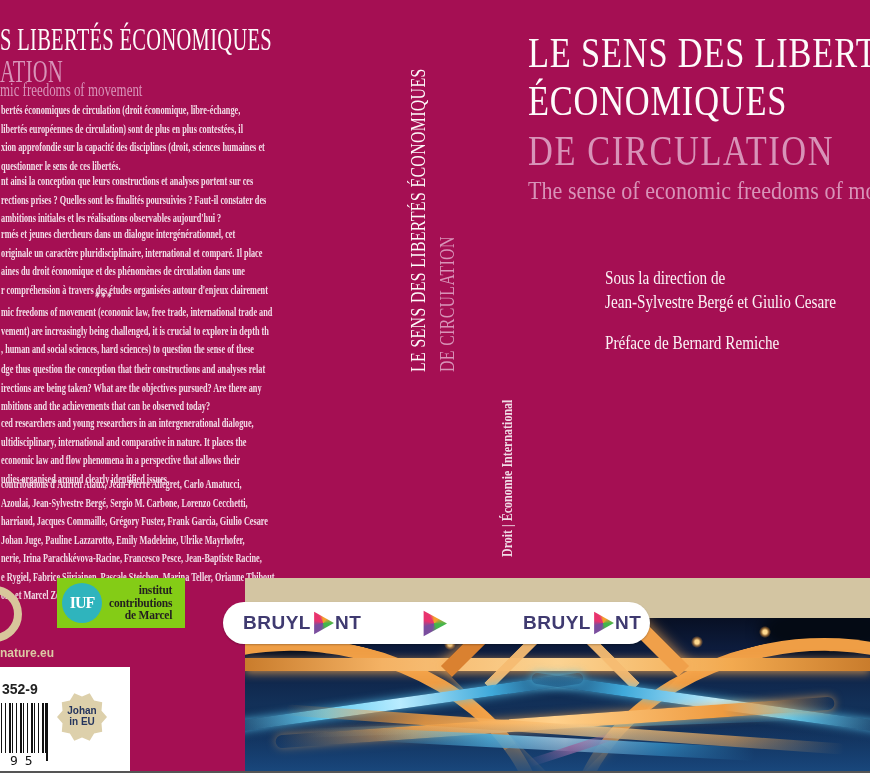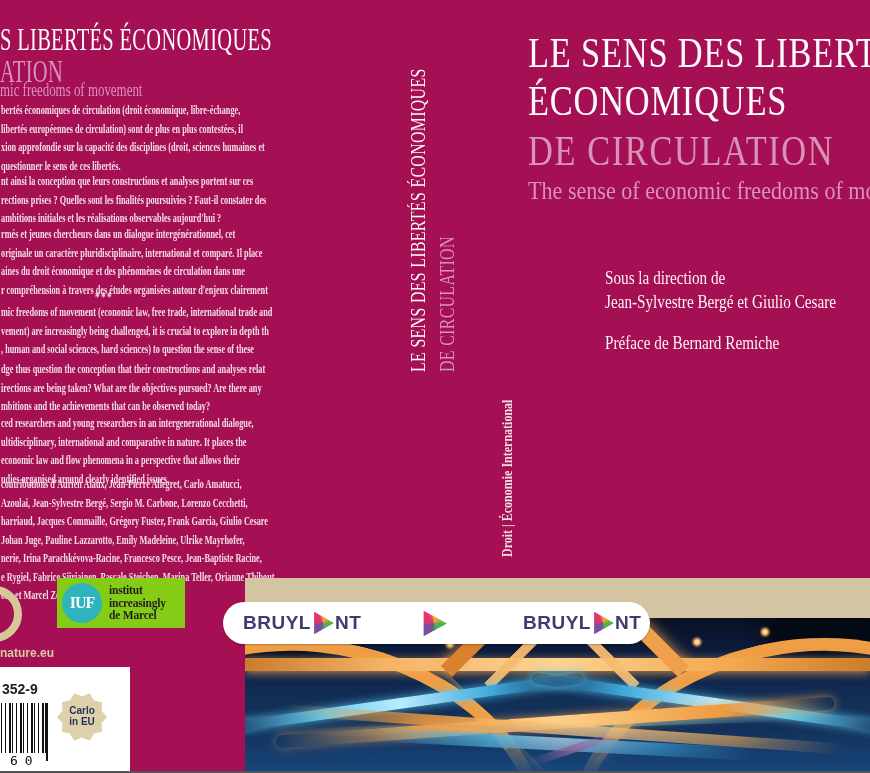--- a/index.html
+++ b/index.html
@@ -38,21 +38,21 @@
   .tri-solo{position:absolute;left:198px;top:8px;width:26px;height:27px;margin:0;
         clip-path:polygon(10% 3%,100% 50%,10% 97%);
         background:conic-gradient(from 0deg,#f3a02c 0deg 40deg,#44b64c 95deg 150deg,
                    #7a4d9e 200deg 250deg,#e8336e 290deg 330deg,#f3a02c 360deg);}
   .iuf{position:absolute;left:57px;top:578px;width:128px;height:50px;background:#84cc16;
         display:flex;align-items:center;padding-left:5px;box-sizing:border-box;}
   .iuf-circle{width:40px;height:40px;border-radius:50%;background:#2fb4bd;color:#fff;
         font-weight:bold;font-size:16px;letter-spacing:-1px;display:flex;
         align-items:center;justify-content:center;flex:0 0 auto;}
   .iuf-text{margin-left:7px;font-size:11.5px;line-height:12.5px;font-weight:bold;
-        color:#231f20;letter-spacing:-.2px;}
+        color:#231f20;letter-spacing:-.2px;text-align:right;}
   .seal{position:absolute;left:-34px;top:586px;width:56px;height:56px;border-radius:50%;
         border:8px solid #d8c69b;box-sizing:border-box;}
   .site{left:0;top:646px;font-family:"Liberation Sans",sans-serif;font-weight:bold;
         font-size:12px;color:#dcc9a4;}
   .bcbox{position:absolute;left:-40px;top:667px;width:170px;height:106px;background:#fff;}
   .isbn{position:absolute;left:42px;top:14px;font-family:"Liberation Sans",sans-serif;
         font-weight:bold;font-size:14px;color:#222;}
   .bars{position:absolute;left:38px;top:36px;width:50px;height:50px;
         background:repeating-linear-gradient(90deg,#111 0 2px,#fff 2px 3px,#111 3px 4px,
                    #fff 4px 7px,#111 7px 8px,#fff 8px 11px);}
@@ -215,38 +215,38 @@
       <span>BRUYL</span>
       <span class="tri"></span>
       <span>NT</span>
     </div>
   </div>
 
   <div class="iuf">
     <div class="iuf-circle">IUF</div>
     <div class="iuf-text">
       <div>institut</div>
-      <div>increasingly</div>
+      <div>contributions</div>
       <div>de Marcel</div>
     </div>
   </div>
 
   <div class="seal"></div>
   <div class="t site">nature.eu</div>
 
   <div class="bcbox">
     <div class="isbn">352-9</div>
     <div class="bars"></div>
     <div class="guard"></div>
-    <div class="bdig">60</div>
+    <div class="bdig">95</div>
   </div>
 
   <div class="badge">
     <svg width="52" height="52" viewBox="0 0 52 52">
       <polygon fill="#ddd0ab" points="51,26 45.5,32.3 46.2,40.7 38.1,42.6 33.7,49.8 26,46.5 18.3,49.8 13.9,42.6 5.8,40.7 6.5,32.3 1,26 6.5,19.7 5.8,11.3 13.9,9.4 18.3,2.2 26,5.5 33.7,2.2 38.1,9.4 46.2,11.3 45.5,19.7"></polygon>
     </svg>
     <div class="badge-txt">
-      <div>Carlo</div>
+      <div>Johan</div>
       <div>in EU</div>
     </div>
   </div>
 
 </div>
 
 </body></html>

